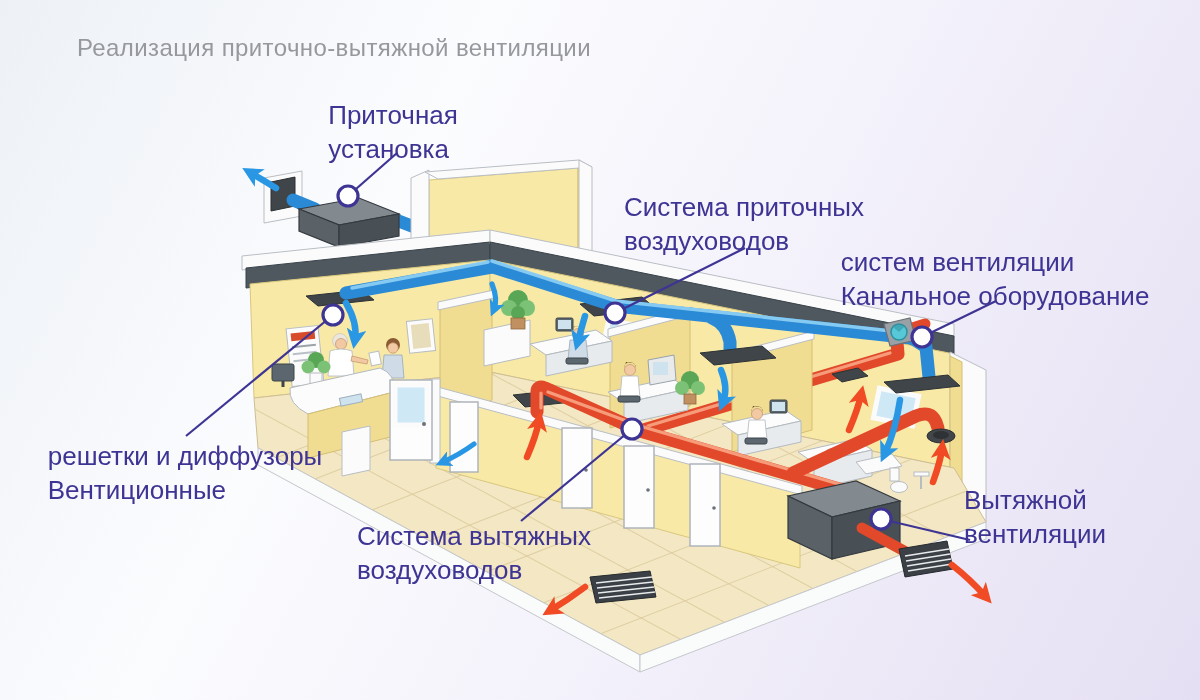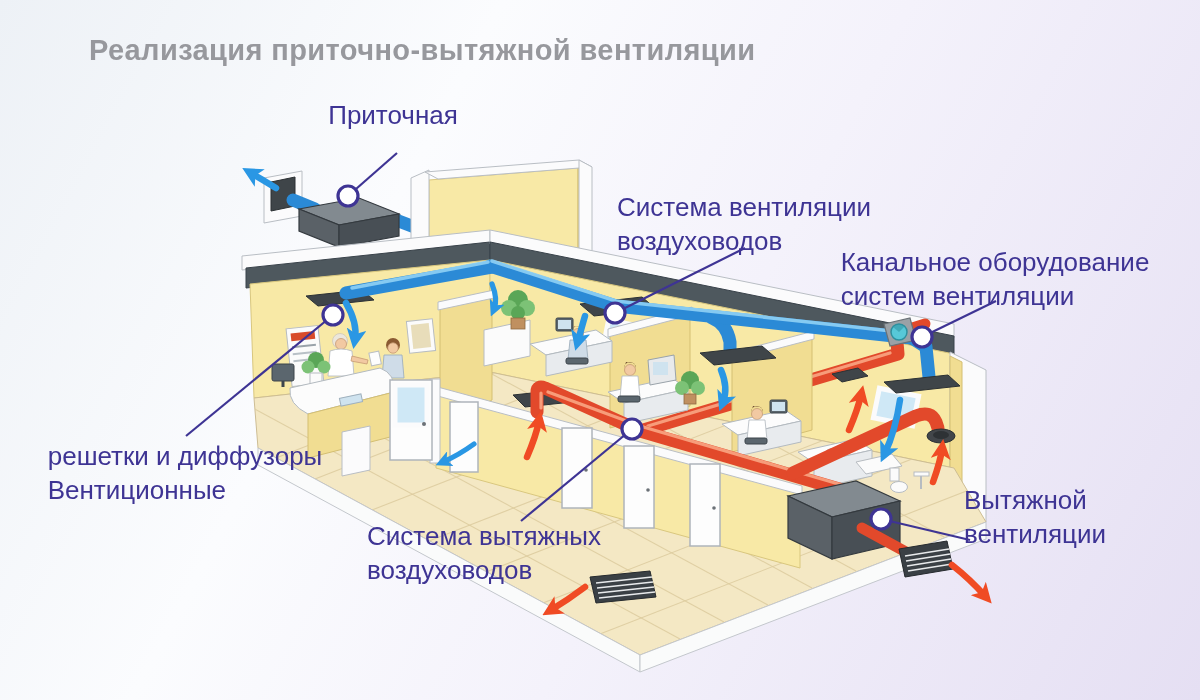--- a/index.html
+++ b/index.html
@@ -14,22 +14,22 @@
     --c-bg1:#edf1f6;
     --c-bg2:#e5dff3;
   }
   html,body{margin:0;padding:0;}
   .stage{
     position:relative;width:1200px;height:700px;overflow:hidden;
     background:linear-gradient(118deg,var(--c-bg1) 0%,#fbfcfe 32%,#f4f2fb 58%,var(--c-bg2) 100%);
     font-family:"Liberation Sans",sans-serif;
   }
   .title{
-    position:absolute;left:89px;top:34px;
-    font-size:29px;font-weight:700;letter-spacing:.4px;
+    position:absolute;left:77px;top:34px;
+    font-size:24px;font-weight:400;letter-spacing:.4px;
     color:var(--c-title);
   }
   .callout{
     position:absolute;transform:translateX(-50%);
     text-align:left;font-size:26px;line-height:34px;
     color:var(--c-label);white-space:nowrap;
   }
   .cl{display:block;}
   svg.scene{position:absolute;left:0;top:0;}
   
@@ -388,34 +388,35 @@
       <circle class="mark" cx="333" cy="315" r="10"></circle>
       <circle class="mark" cx="632" cy="429" r="10"></circle>
       <circle class="mark" cx="881" cy="519" r="10"></circle>
     </g>
   </svg>
 
   <div class="title">Реализация приточно-вытяжной вентиляции</div>
 
   <div class="callout" style="left:393px;top:98px">
     <span class="cl">Приточная</span>
+    <span class="cl">установка</span>
   </div>
   <div class="callout" style="left:744px;top:190px">
-    <span class="cl">Система вентиляции</span>
+    <span class="cl">Система приточных</span>
     <span class="cl">воздуховодов</span>
   </div>
   <div class="callout" style="left:995px;top:245px">
+    <span class="cl">систем вентиляции</span>
     <span class="cl">Канальное оборудование</span>
-    <span class="cl">систем вентиляции</span>
   </div>
   <div class="callout" style="left:185px;top:439px">
     <span class="cl">решетки и диффузоры</span>
     <span class="cl">Вентиционные</span>
   </div>
-  <div class="callout" style="left:484px;top:519px">
+  <div class="callout" style="left:474px;top:519px">
     <span class="cl">Система вытяжных</span>
     <span class="cl">воздуховодов</span>
   </div>
   <div class="callout" style="left:1035px;top:483px">
     <span class="cl">Вытяжной</span>
     <span class="cl">вентиляции</span>
   </div>
 
 </div>
 

